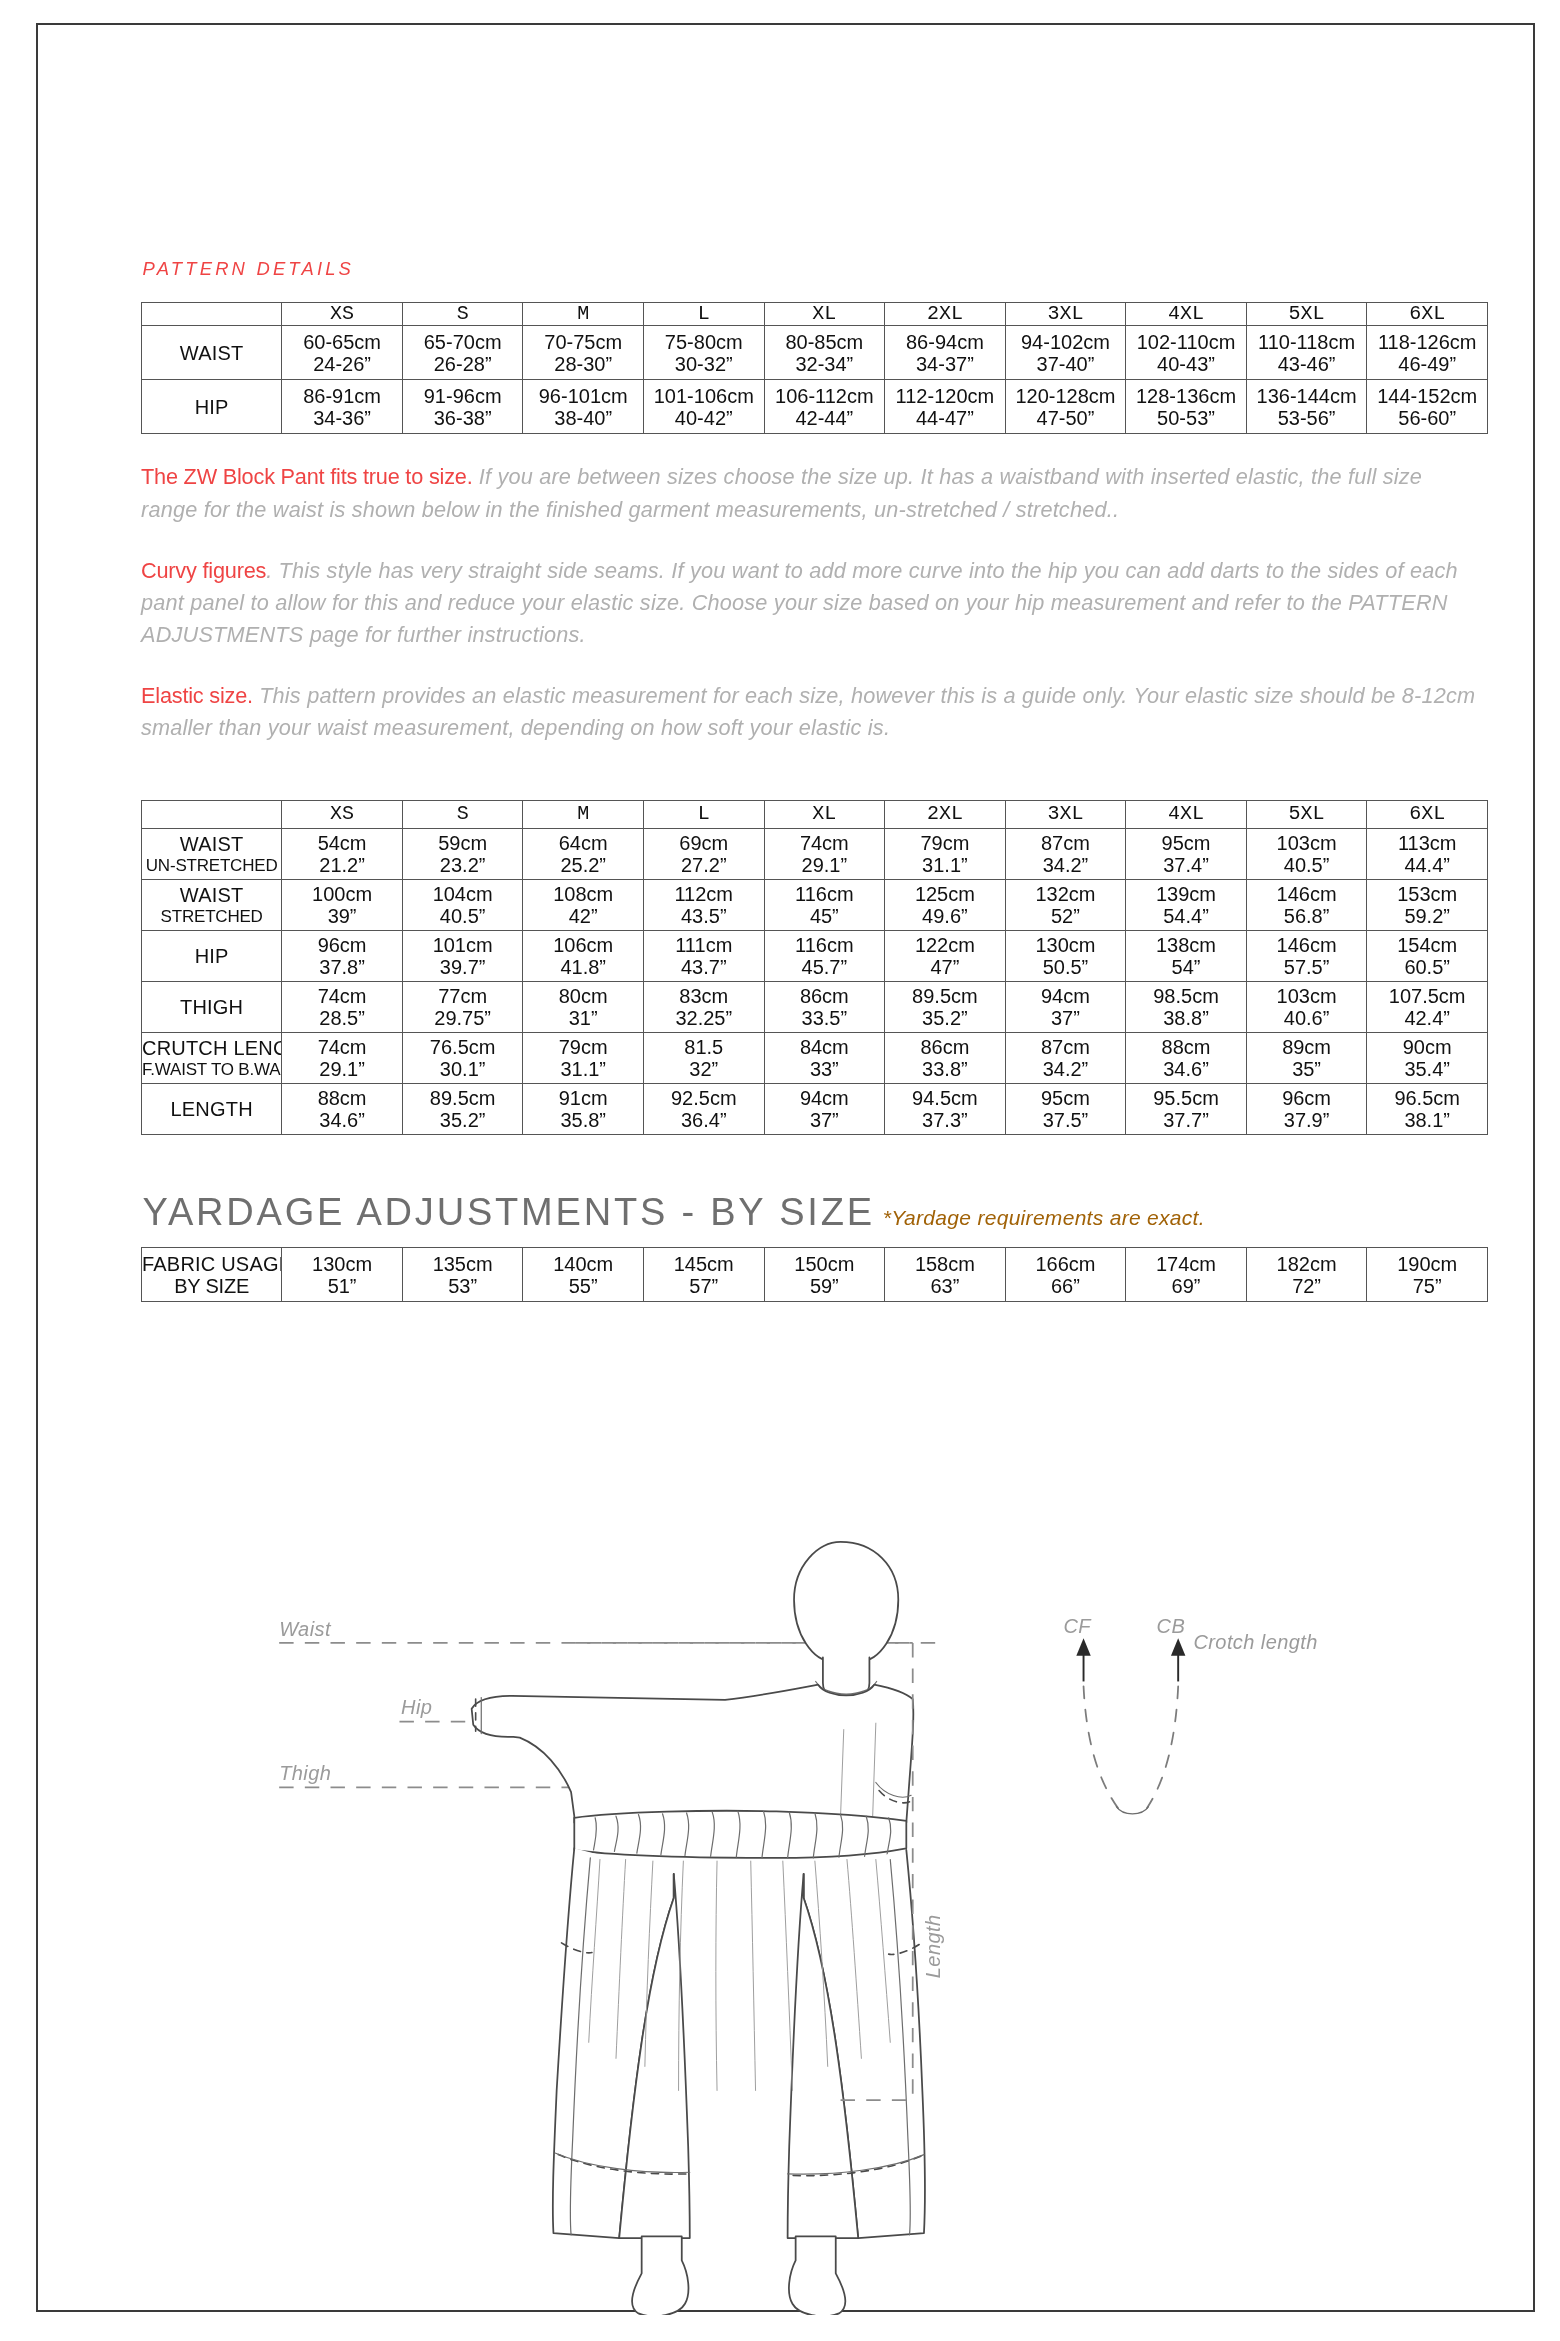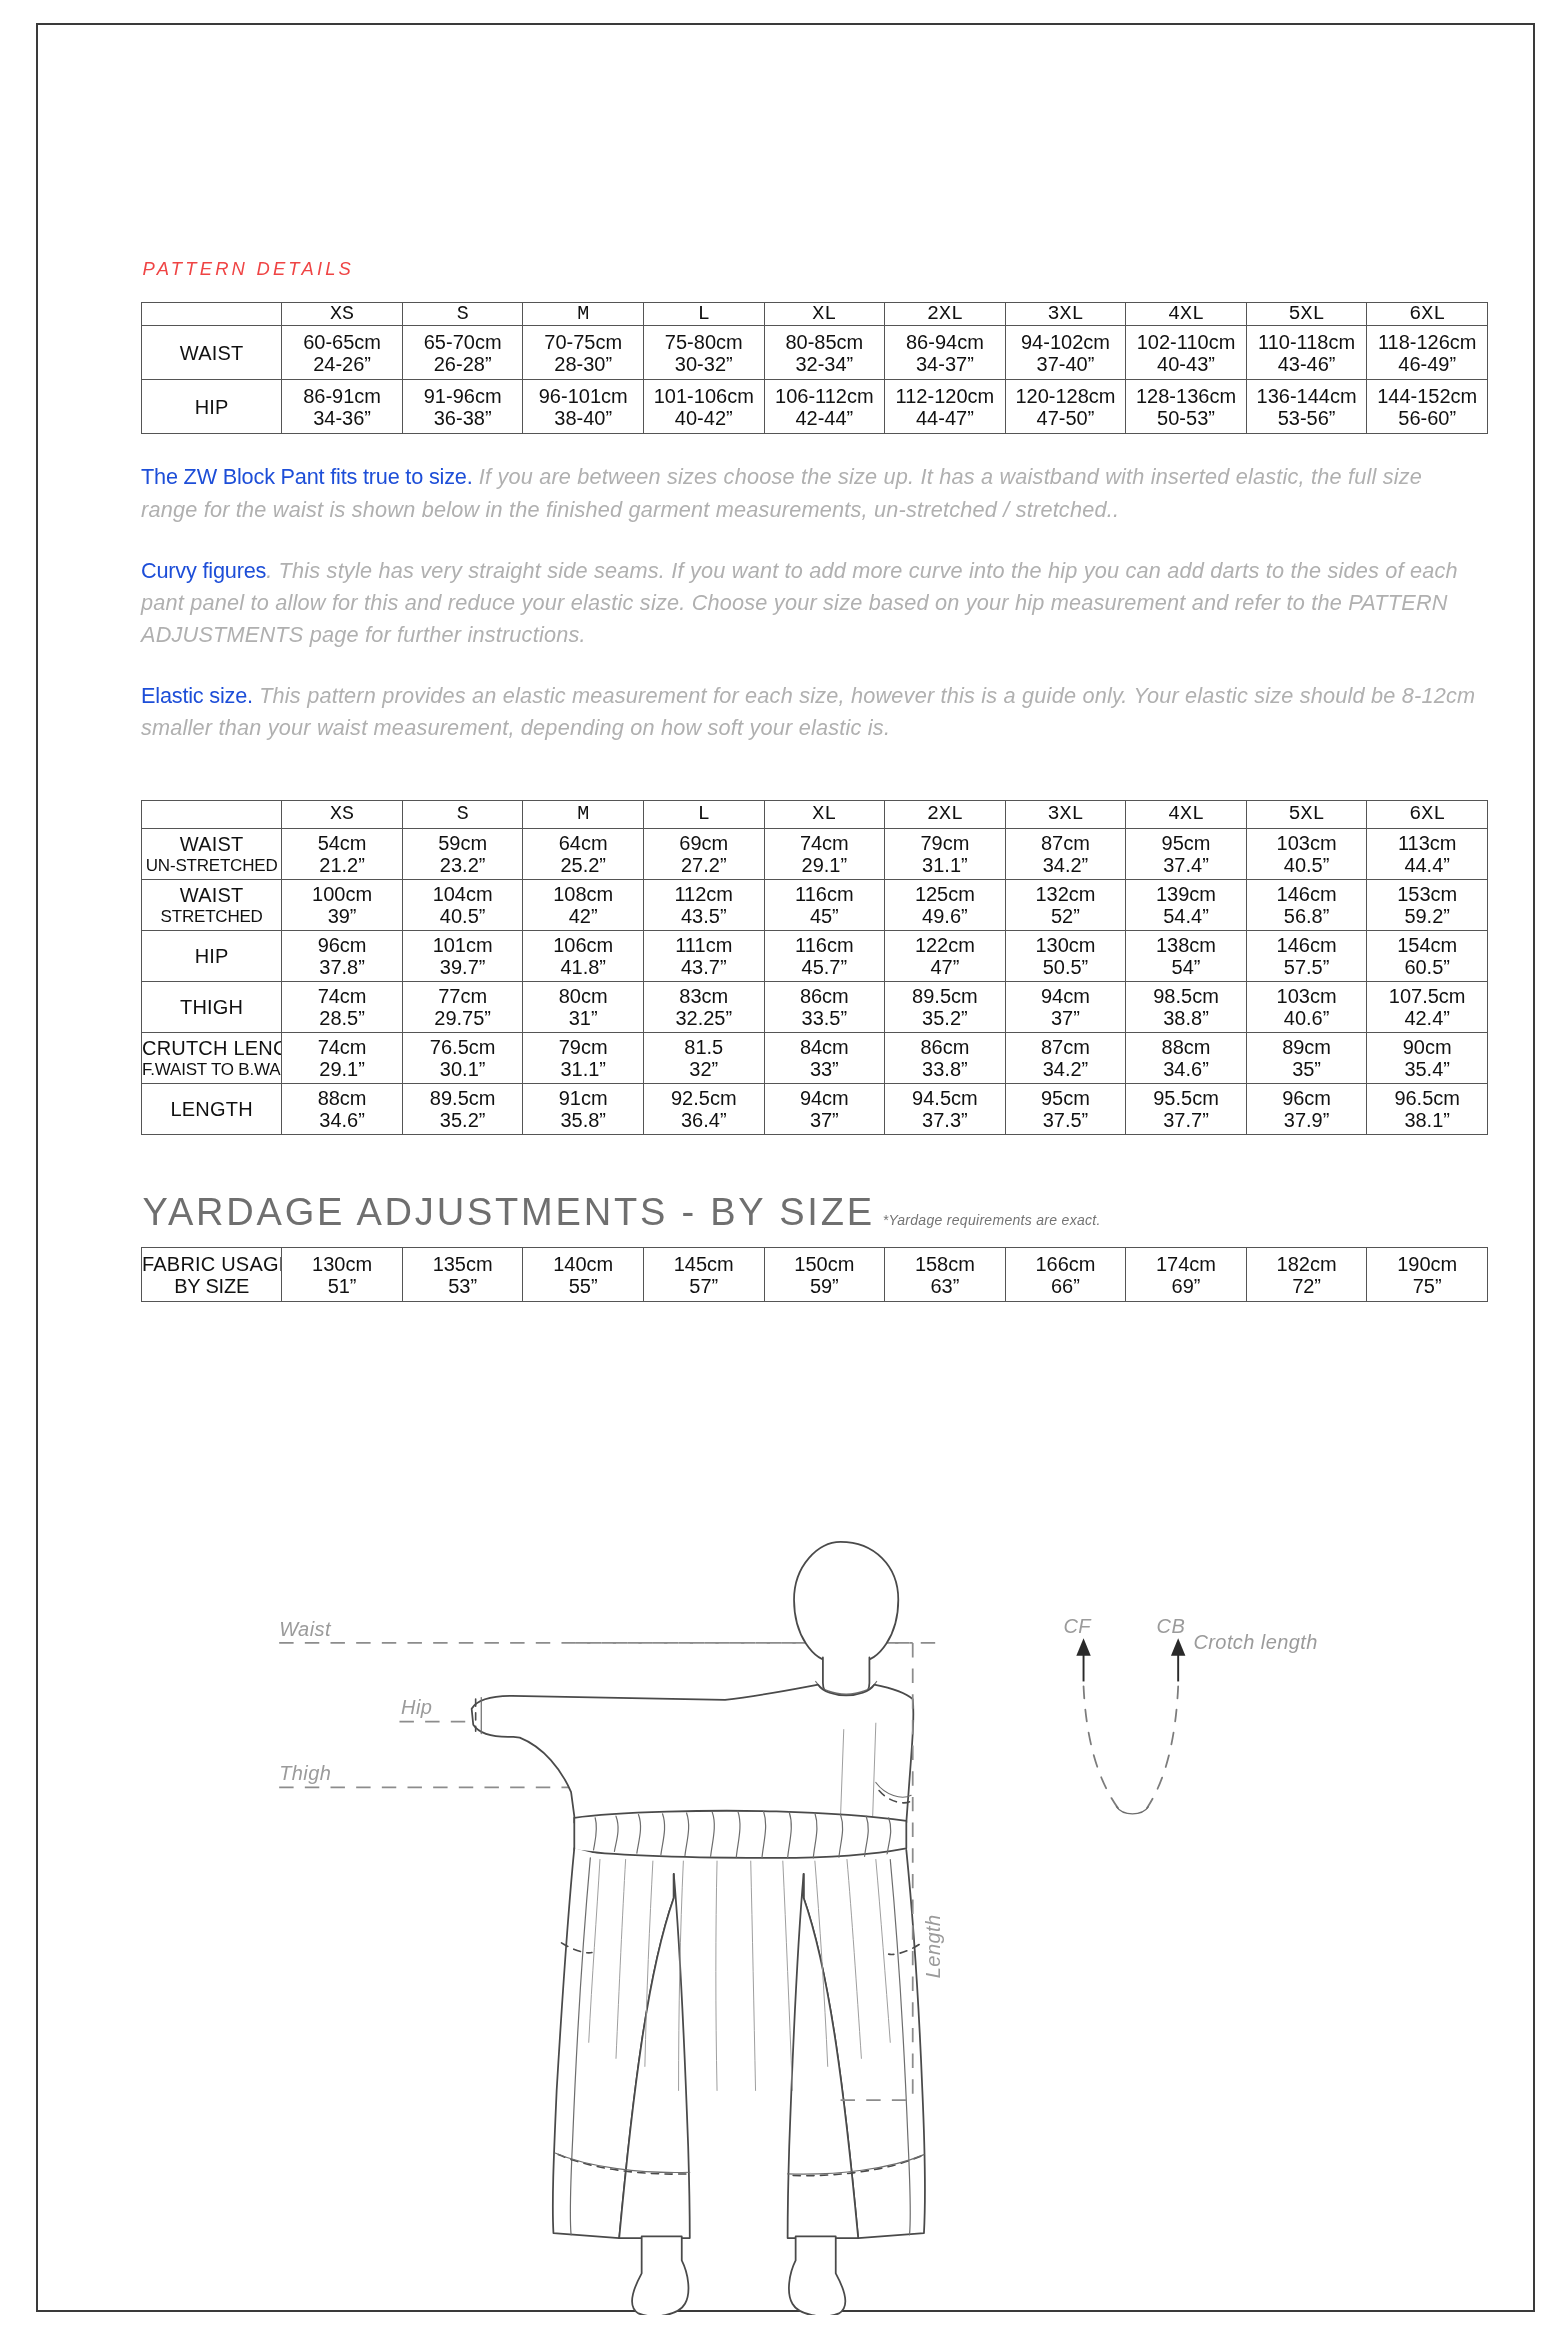--- a/index.html
+++ b/index.html
@@ -48,24 +48,24 @@
   .section-title {
     font-size: 38px;
     letter-spacing: 2.8px;
     color: #6f6f6f;
     font-weight: 300;
     margin: 0 0 14.4px 1.6px;
     line-height: 1.05;
     white-space: nowrap;
   }
   .section-title .note {
-    font-size: 14px;
+    font-size: 21px;
     font-style: italic;
     letter-spacing: 0.3px;
-    color: #737373;
+    color: #a16207;
     margin-left: 8px;
   }
 
   
   table.measure {
     border-collapse: collapse;
     width: 1347px;
     table-layout: fixed;
     font-family: "Liberation Sans", sans-serif;
   }
@@ -120,21 +120,21 @@
     font-size: 21.7px;
     line-height: 1.48;
     color: #b0b0b0;
     font-style: italic;
     font-weight: 300;
     margin: 0 0 29px 0;
     max-width: 1339px;
     letter-spacing: 0.2px;
   }
   .copy .lead {
-    color: #1d4ed8;
+    color: #ef4444;
     font-style: normal;
     font-weight: 400;
     letter-spacing: -0.2px;
   }
   .spacer-32 { height: 27px; }
   .spacer-70 { height: 58px; }
 
   
   #illustration {
     position: absolute;

